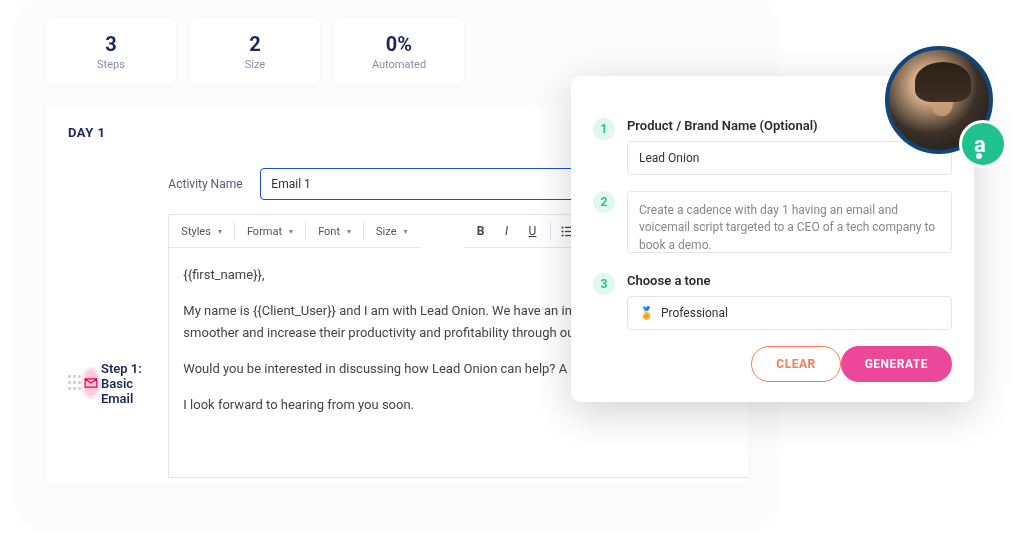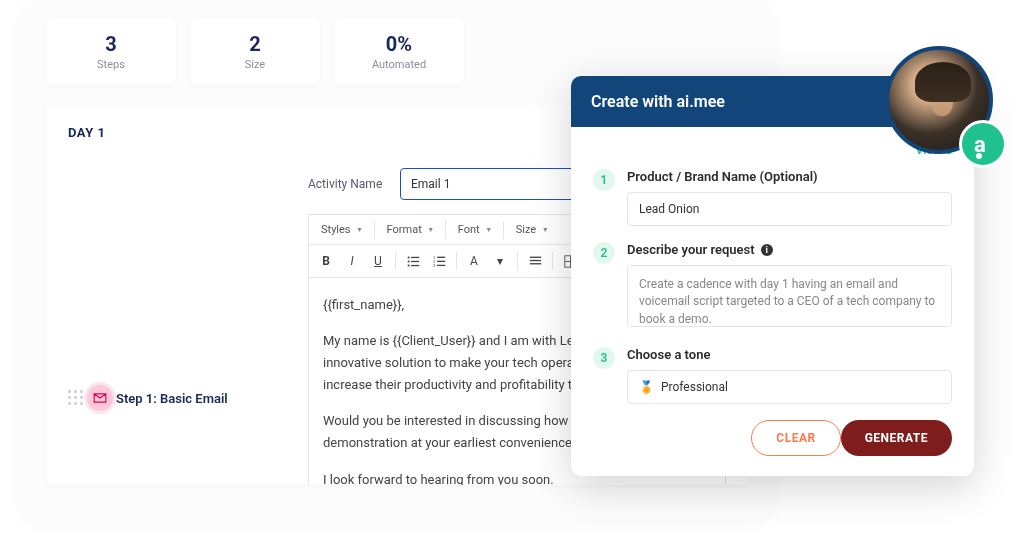--- a/index.html
+++ b/index.html
@@ -21,21 +21,21 @@
   .drag-handle span { width: 3px; height: 3px; background: #cfd2db; border-radius: 1px; }
   .step-icon { width: 32px; height: 32px; border-radius: 50%; background: #ffc9dc; display: flex; align-items: center; justify-content: center; border: 3px solid #fde5ee; }
   .step-icon svg { width: 14px; height: 14px; fill: #e6004e; }
   .step-label { font-size: 13px; font-weight: 600; color: #1b2959; }
 
   .editor-col { flex: 1; }
   .field-row { display: flex; align-items: center; gap: 2px; margin-bottom: 14px; }
   .field-label { font-size: 12px; color: #555c72; width: 90px; }
   .field-input { flex: 1; border: 1px solid #1d4ed8; border-radius: 4px; padding: 8px 10px; font-size: 12px; color: #333; }
 
-  .toolbar { border: 1px solid #e3e5ec; border-bottom: none; display: flex; flex-direction: column; }
+  .toolbar { border: 1px solid #e3e5ec; border-bottom: none; display: flex; flex-direction: row; gap: 44px; }
   .toolbar-row { display: flex; border-bottom: 1px solid #e3e5ec; padding: 5px 6px; gap: 4px; align-items: center; }
   .tool-select { font-size: 11px; color: #555; padding: 3px 6px; border: none; background: transparent; display: flex; align-items: center; gap: 4px; }
   .tool-select::after { content: "▾"; font-size: 8px; color: #888; margin-left: 3px; }
   .tool-sep { width: 1px; height: 18px; background: #e3e5ec; margin: 0 2px; }
   .tool-btn { width: 22px; height: 22px; display: flex; align-items: center; justify-content: center; font-size: 12px; color: #444; cursor: pointer; }
   .tool-btn svg { width: 13px; height: 13px; fill: #444; }
 
   .editor-body { border: 1px solid #e3e5ec; border-top: none; padding: 16px 14px; font-size: 13px; color: #444; line-height: 1.7; height: 230px; }
   .editor-body p { margin-bottom: 14px; }
 
@@ -51,21 +51,21 @@
   .ai-step-label { font-size: 13px; font-weight: 600; color: #2b2b2b; margin-bottom: 8px; display: flex; align-items: center; gap: 6px; }
   .info-dot { width: 12px; height: 12px; border-radius: 50%; background: #333; color: #fff; font-size: 9px; font-weight: 700; display: inline-flex; align-items: center; justify-content: center; }
   .ai-input { width: 100%; border: 1px solid #e3e5ec; border-radius: 4px; padding: 9px 11px; font-size: 12px; color: #333; }
   .ai-textarea { width: 100%; border: 1px solid #e3e5ec; border-radius: 4px; padding: 10px 11px; font-size: 12px; color: #888; height: 62px; resize: none; line-height: 1.45; }
   .tone-select { width: 100%; border: 1px solid #e3e5ec; border-radius: 4px; padding: 9px 11px; font-size: 12px; color: #333; display: flex; align-items: center; gap: 7px; }
   .tone-select::after { content: ""; }
 
   .ai-actions { display: flex; justify-content: flex-end; gap: 0; margin-top: 10px; }
   .btn { border-radius: 22px; padding: 10px 24px; font-size: 12px; font-weight: 700; letter-spacing: 0.5px; cursor: pointer; border: none; }
   .btn-clear { background: #fff; color: #ff7a4f; border: 1.5px solid #ff7a4f; }
-  .btn-gen { background: #7f1d1d; color: #fff; }
+  .btn-gen { background: #ec4899; color: #fff; }
 
   
   .avatar-wrap { position: absolute; left: 885px; top: 46px; width: 116px; height: 116px; }
   .avatar { width: 108px; height: 108px; border-radius: 50%; border: 4px solid #12467b; overflow: hidden; background: radial-gradient(circle at 40% 35%, #e8c9a8 0%, #d0a884 20%, #3a3028 55%, #1a1512 100%); position: relative; }
   .avatar::before { content:""; position:absolute; left:42px; top:36px; width:22px; height:30px; background: linear-gradient(#d7b08c,#c09470); border-radius: 50% 50% 45% 45%; }
   .avatar::after { content:""; position:absolute; left:26px; top:12px; width:56px; height:40px; background: linear-gradient(#2a2018,#3d2f22); border-radius: 50% 50% 30% 30%; }
   .logo-badge { position: absolute; right: -6px; bottom: -6px; width: 48px; height: 48px; border-radius: 50%; background: #1fc28f; display: flex; align-items: center; justify-content: center; border: 3px solid #fff; }
   .logo-badge span { color: #fff; font-size: 22px; font-weight: 700; position: relative; }
   .logo-dot { position: absolute; width: 6px; height: 6px; background: #fff; border-radius: 50%; right: 10px; top: 12px; }
 </style>
@@ -207,39 +207,34 @@
           <p>My name is {{Client_User}} and I am with Lead Onion. We have an innovative solution to make your tech operations smoother and increase their productivity and profitability through our software.</p>
           <p>Would you be interested in discussing how Lead Onion can help? A demonstration at your earliest convenience.</p>
           <p>I look forward to hearing from you soon.</p>
         </div>
       </div>
     </div>
   </div>
 </div>
 
 <div class="ai-panel">
-  <div class="ai-header">Create with ai.mee</div>
   <div class="ai-body">
     <div class="view-link">View S</div>
 
     <div class="ai-step">
       <div class="ai-step-num">1</div>
       <div class="ai-step-content">
         <div class="ai-step-label">Product / Brand Name (Optional)</div>
         <input class="ai-input" value="Lead Onion" style="">
       </div>
     </div>
 
     <div class="ai-step">
       <div class="ai-step-num">2</div>
       <div class="ai-step-content">
-        <div class="ai-step-label">
-          <span>Describe your request</span>
-          <span class="info-dot">i</span>
-        </div>
         <textarea class="ai-textarea" style="">Create a cadence with day 1 having an email and voicemail script targeted to a CEO of a tech company to book a demo.</textarea>
       </div>
     </div>
 
     <div class="ai-step">
       <div class="ai-step-num">3</div>
       <div class="ai-step-content">
         <div class="ai-step-label">Choose a tone</div>
         <div class="tone-select">
           <span>🏅</span>

